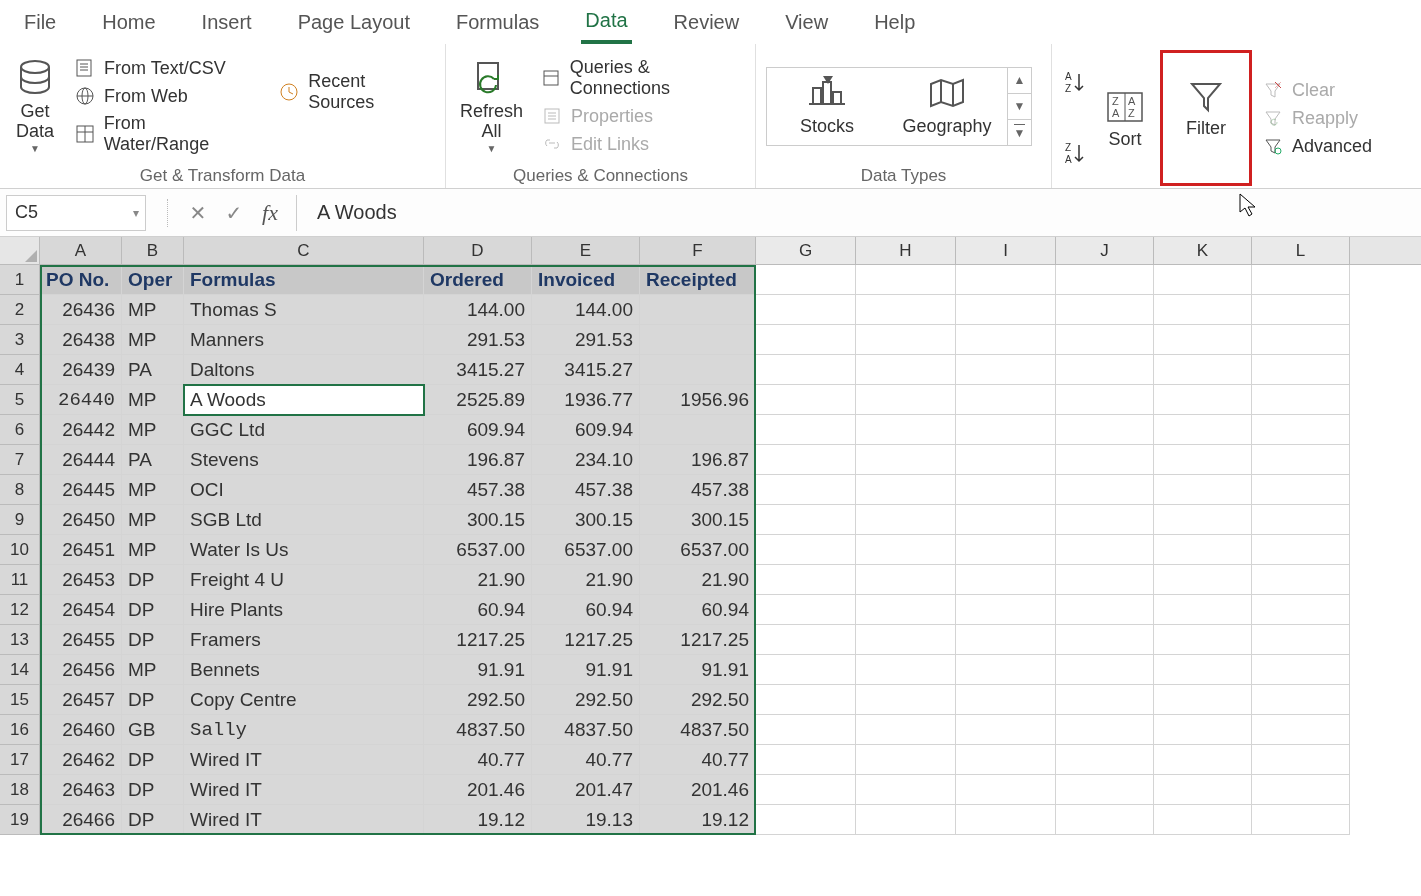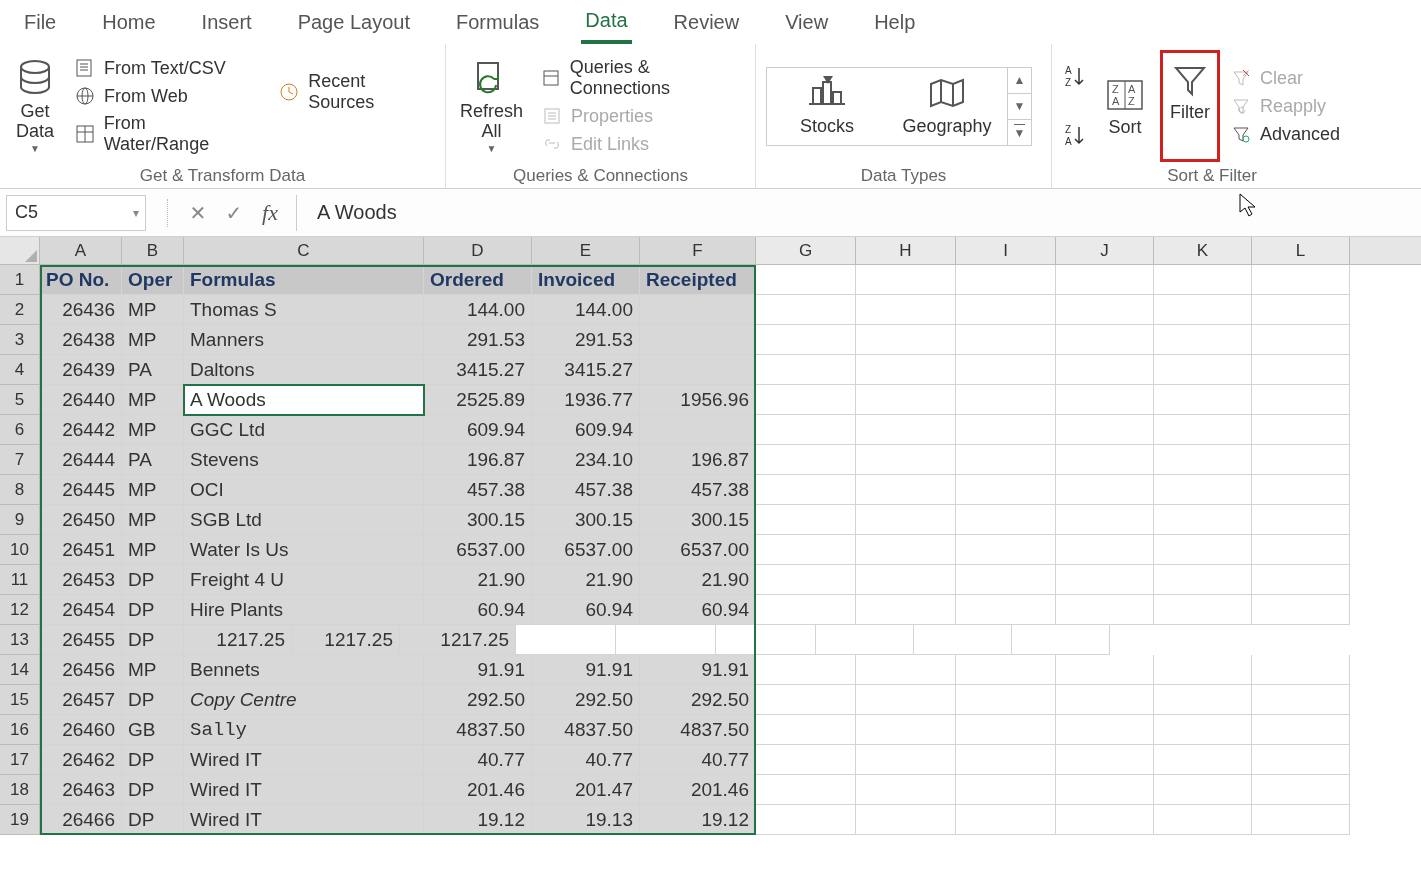--- a/index.html
+++ b/index.html
@@ -24,21 +24,21 @@
   .mini-item { display: flex; align-items: center; gap: 8px; font-size: 18px; cursor: pointer; }
   .mini-item.disabled { color: #aaa; }
   .mini-icon { width: 22px; height: 22px; display: inline-flex; align-items: center; justify-content: center; }
   
   .gallery { display: flex; border: 1px solid #ccc; }
   .gallery-item { width: 120px; display: flex; flex-direction: column; align-items: center; justify-content: center; gap: 6px; padding: 8px; cursor: pointer; }
   .gallery-scroll { width: 24px; display: flex; flex-direction: column; border-left: 1px solid #ccc; }
   .gallery-scroll div { flex: 1; display: flex; align-items: center; justify-content: center; border-bottom: 1px solid #ccc; cursor: pointer; font-size: 12px; color: #666; }
   .gallery-scroll div:last-child { border-bottom: none; }
   
-  .filter-highlight { border: 3px solid #d02020; padding: 2px; }
+  .filter-highlight { border: 3px solid #d02020; padding: 18px; }
   
   
   svg { display: block; }
   
   
   .formula-bar { display: flex; align-items: center; height: 48px; border-bottom: 1px solid #d0d0d0; background: #fdfdfd; }
   .name-box { width: 140px; height: 36px; border: 1px solid #ccc; background: #fff; margin-left: 6px; display: flex; align-items: center; padding: 0 8px; font-size: 18px; position: relative; }
   .name-box::after { content: "▾"; position: absolute; right: 6px; color: #888; font-size: 12px; }
   .fb-sep { width: 10px; border-right: 1px dotted #bbb; height: 28px; margin: 0 12px; }
   .fb-btn { width: 36px; height: 36px; display: flex; align-items: center; justify-content: center; cursor: pointer; color: #888; font-size: 20px; }
@@ -291,21 +291,20 @@
           <span class="mini-icon">
               <svg width="20" height="20">
                 <path d="M3 4 L17 4 L12 11 L12 17 L8 15 L8 11 Z" fill="none" stroke="#555"></path>
                 <circle cx="15" cy="15" r="3" fill="none" stroke="#2a6"></circle>
               </svg>
             </span>
           <span>Advanced</span>
         </div>
       </div>
     </div>
-    <div class="group-label">Sort &amp; Filter</div>
   </div>
 </div>
 
 <div class="formula-bar">
   <div class="name-box">
     <span>C5</span>
   </div>
   <div class="fb-sep"></div>
   <div class="fb-btn">✕</div>
   <div class="fb-btn">✓</div>
@@ -396,21 +395,21 @@
         <div class="cell sel num" style="width: 116px;"></div>
         <div class="cell" style="width: 100px;"></div>
         <div class="cell" style="width: 100px;"></div>
         <div class="cell" style="width: 100px;"></div>
         <div class="cell" style="width: 98px;"></div>
         <div class="cell" style="width: 98px;"></div>
         <div class="cell" style="width: 98px;"></div>
       </div>
       <div class="row">
         <div class="row-h">5</div>
-        <div class="cell sel num" style="width: 82px;">26440</div>
+        <div class="cell sel num" style="width: 82px; font-family: Liberation Mono, monospace;">26440</div>
         <div class="cell sel" style="width: 62px;">MP</div>
         <div class="cell sel active" style="width: 240px;">A Woods</div>
         <div class="cell sel num" style="width: 108px;">2525.89</div>
         <div class="cell sel num" style="width: 108px;">1936.77</div>
         <div class="cell sel num" style="width: 116px;">1956.96</div>
         <div class="cell" style="width: 100px;"></div>
         <div class="cell" style="width: 100px;"></div>
         <div class="cell" style="width: 100px;"></div>
         <div class="cell" style="width: 98px;"></div>
         <div class="cell" style="width: 98px;"></div>
@@ -518,20 +517,21 @@
         <div class="cell" style="width: 100px;"></div>
         <div class="cell" style="width: 100px;"></div>
         <div class="cell" style="width: 98px;"></div>
         <div class="cell" style="width: 98px;"></div>
         <div class="cell" style="width: 98px;"></div>
       </div>
       <div class="row">
         <div class="row-h">13</div>
         <div class="cell sel num" style="width: 82px;">26455</div>
         <div class="cell sel" style="width: 62px;">DP</div>
+        <div class="cell sel" style="width: 240px;">Framers</div>
         <div class="cell sel num" style="width: 108px;">1217.25</div>
         <div class="cell sel num" style="width: 108px;">1217.25</div>
         <div class="cell sel num" style="width: 116px;">1217.25</div>
         <div class="cell" style="width: 100px;"></div>
         <div class="cell" style="width: 100px;"></div>
         <div class="cell" style="width: 100px;"></div>
         <div class="cell" style="width: 98px;"></div>
         <div class="cell" style="width: 98px;"></div>
         <div class="cell" style="width: 98px;"></div>
       </div>
@@ -547,21 +547,21 @@
         <div class="cell" style="width: 100px;"></div>
         <div class="cell" style="width: 100px;"></div>
         <div class="cell" style="width: 98px;"></div>
         <div class="cell" style="width: 98px;"></div>
         <div class="cell" style="width: 98px;"></div>
       </div>
       <div class="row">
         <div class="row-h">15</div>
         <div class="cell sel num" style="width: 82px;">26457</div>
         <div class="cell sel" style="width: 62px;">DP</div>
-        <div class="cell sel" style="width: 240px; font-style: italic;">Copy Centre</div>
+        <div class="cell sel" style="width: 240px;">Copy Centre</div>
         <div class="cell sel num" style="width: 108px;">292.50</div>
         <div class="cell sel num" style="width: 108px;">292.50</div>
         <div class="cell sel num" style="width: 116px;">292.50</div>
         <div class="cell" style="width: 100px;"></div>
         <div class="cell" style="width: 100px;"></div>
         <div class="cell" style="width: 100px;"></div>
         <div class="cell" style="width: 98px;"></div>
         <div class="cell" style="width: 98px;"></div>
         <div class="cell" style="width: 98px;"></div>
       </div>

